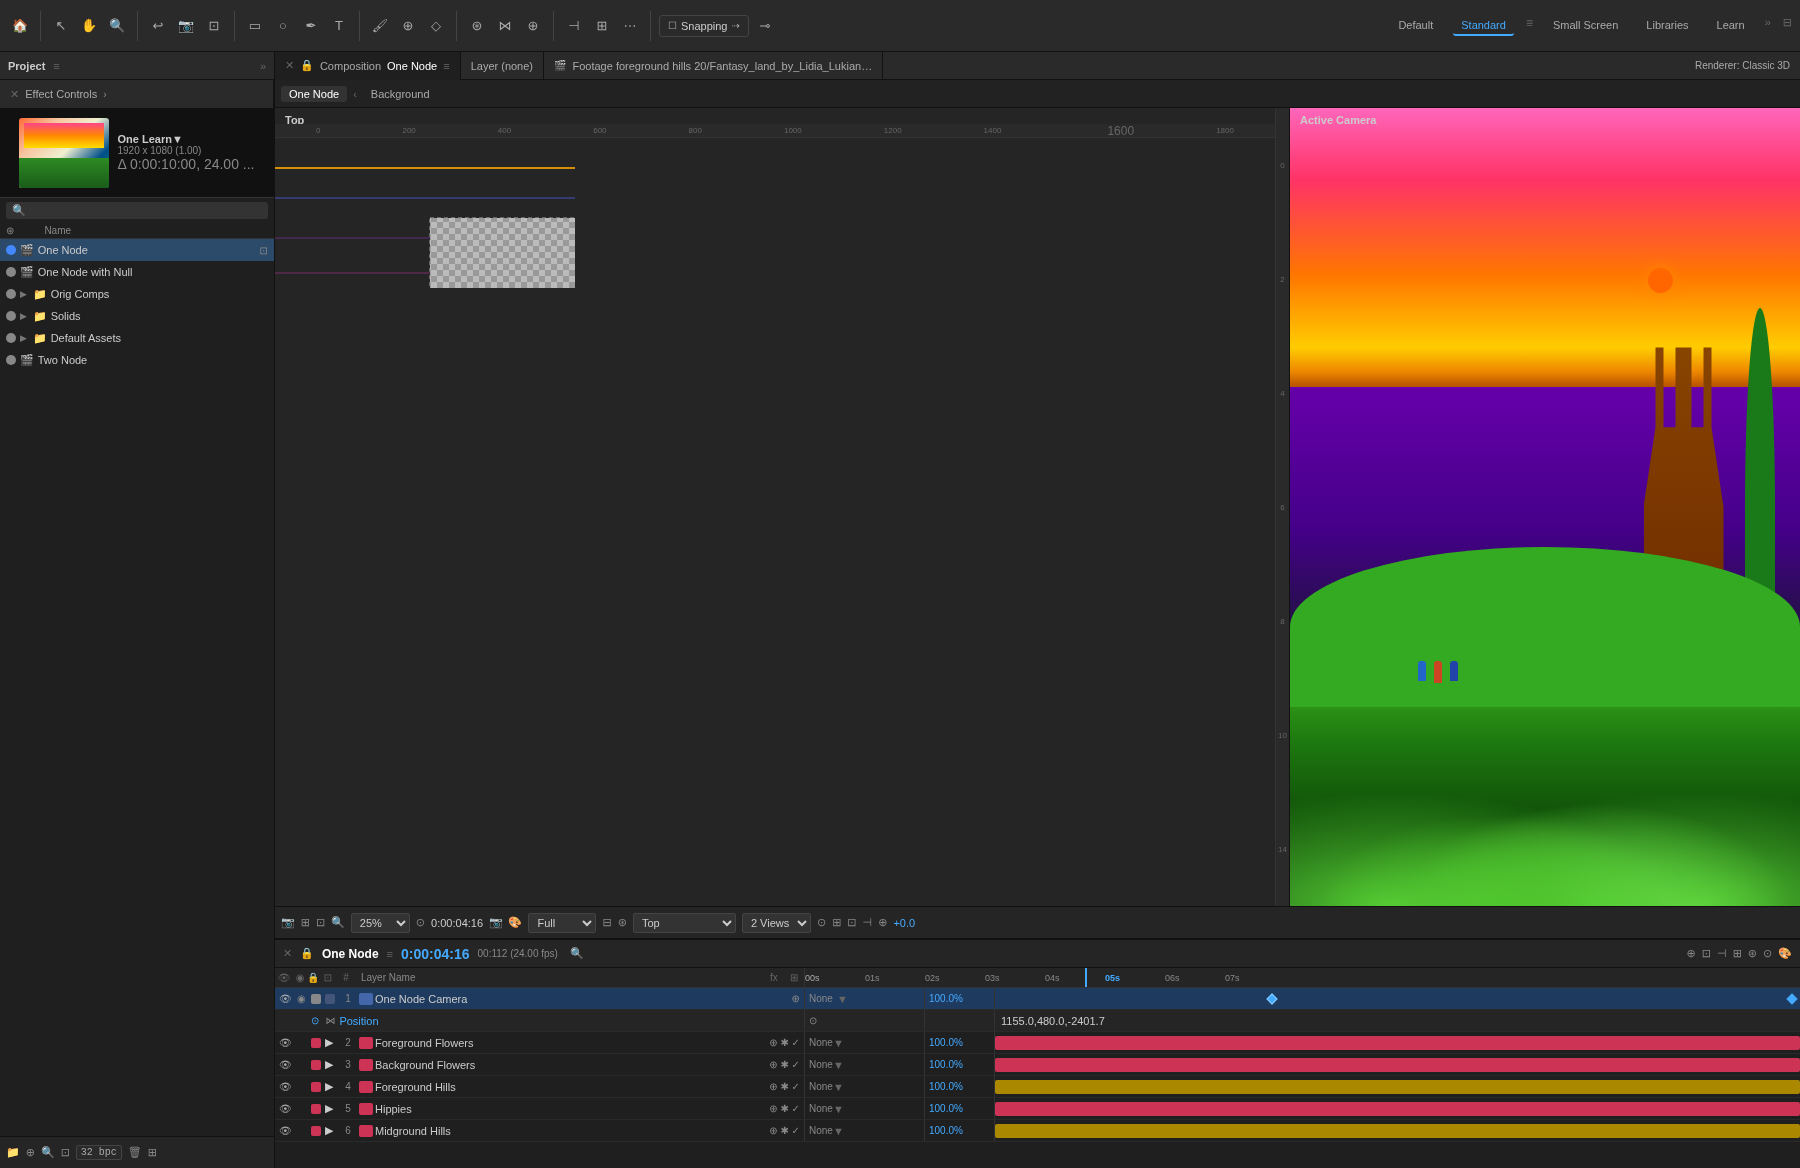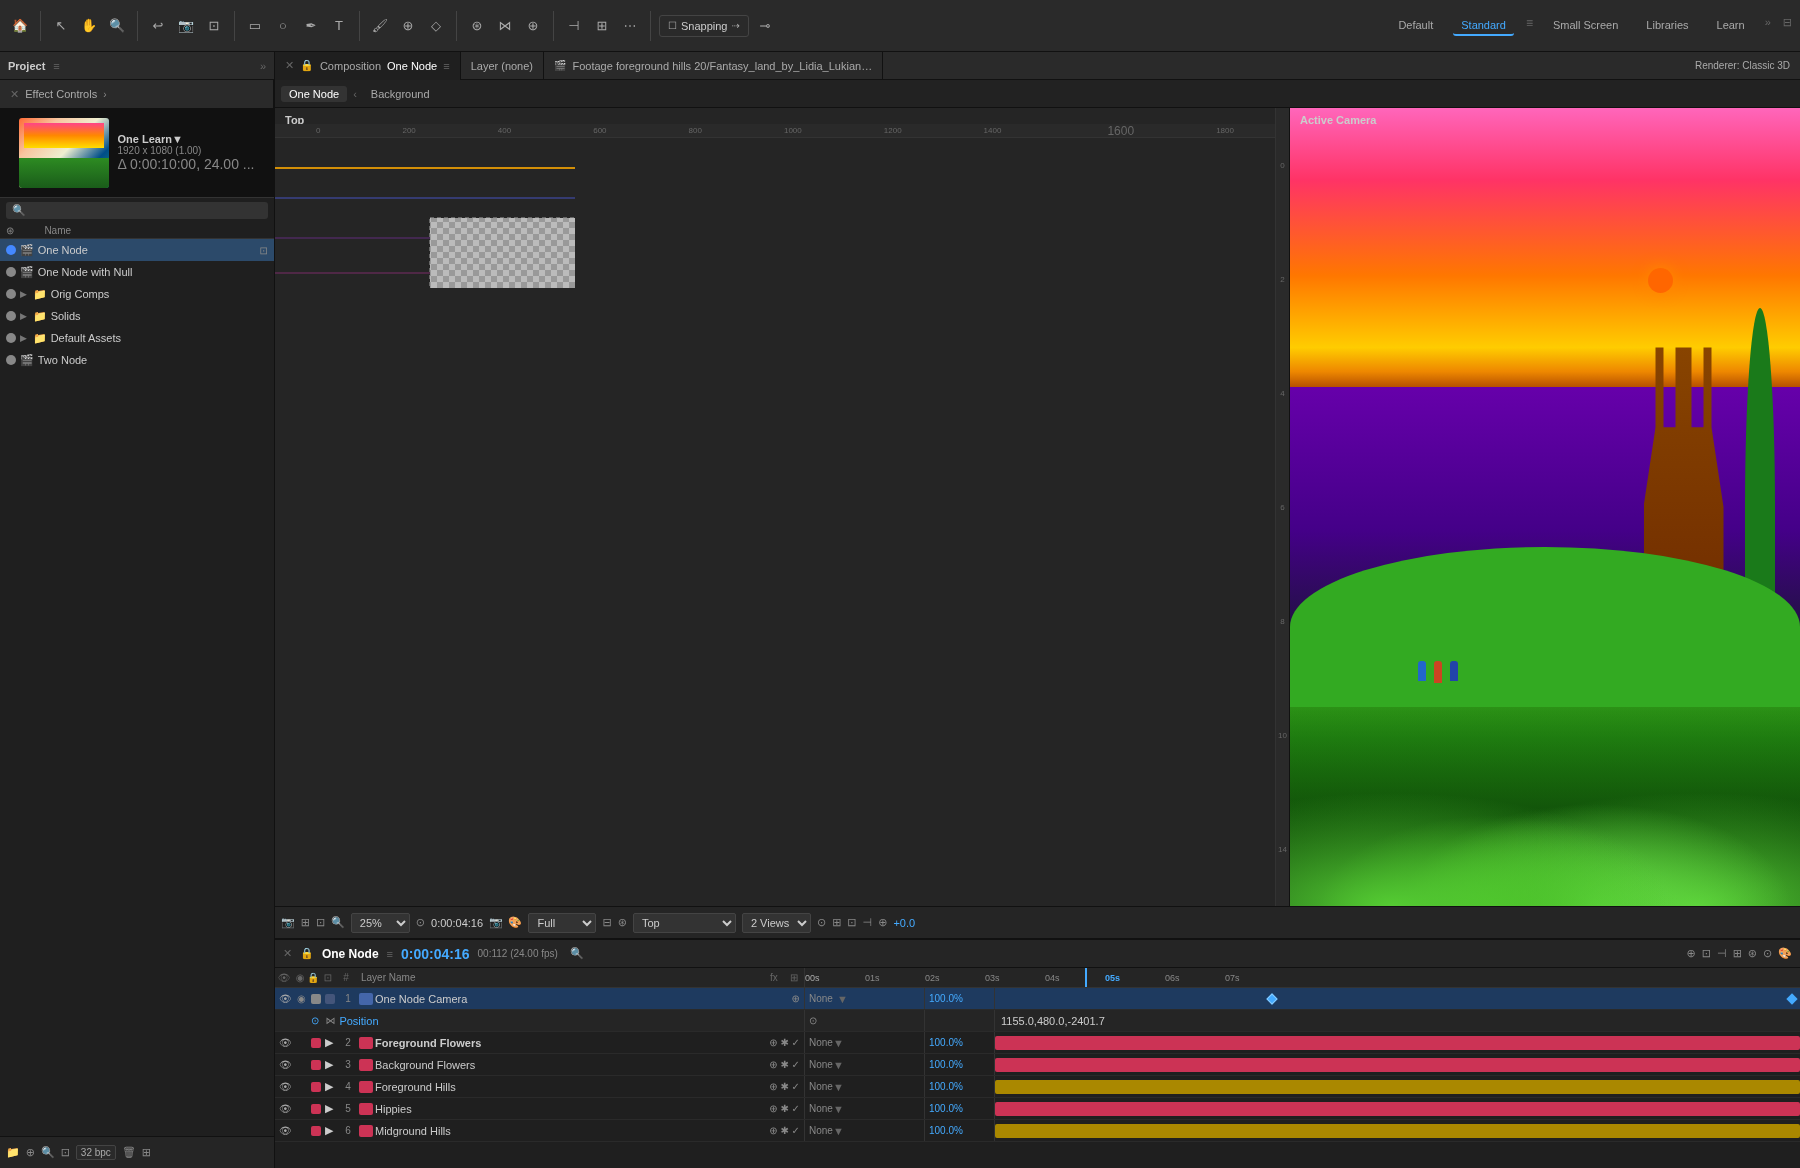--- a/index.html
+++ b/index.html
@@ -233,20 +233,21 @@
     }
 
     
     .bpc-badge {
       background: #2a2a2a;
       border: 1px solid #444;
       padding: 1px 4px;
       font-size: 10px;
       color: #aaa;
       border-radius: 2px;
+      font-family: Liberation Mono, monospace;
     }
 
     .tab-nav {
       display: flex; align-items: center;
       padding: 0 6px;
       gap: 6px;
       height: 28px;
       background: #222;
       border-bottom: 1px solid #111;
     }
@@ -667,21 +668,21 @@
         <div style="display:flex;height:22px;border-bottom:1px solid #2a2a2a;">
           <div style="width:530px;flex-shrink:0;display:flex;align-items:center;padding:0 4px;gap:2px;border-right:1px solid #333;">
             <span style="width:16px;color:#aaa;font-size:10px;">👁</span>
             <span style="width:12px;color:#888;font-size:10px;"></span>
             <span style="width:12px;">
                 <div style="width:10px;height:10px;background:#cc3355;border-radius:2px;"></div>
               </span>
             <span style="width:12px;">▶</span>
             <span style="width:18px;color:#888;font-size:10px;text-align:center;">2</span>
             <div style="width:14px;height:12px;background:#cc3355;border-radius:2px;"></div>
-            <span style="color:#ccc;font-size:11px;flex:1;font-weight:bold;">Foreground Flowers</span>
+            <span style="color:#ccc;font-size:11px;flex:1;">Foreground Flowers</span>
             <span style="color:#888;font-size:10px;">⊕ ✱ ✓</span>
           </div>
           <div style="width:120px;flex-shrink:0;display:flex;align-items:center;padding:0 4px;border-right:1px solid #333;">
             <span style="color:#888;font-size:10px;">None</span>
             <span style="color:#666;">▼</span>
           </div>
           <div style="width:70px;flex-shrink:0;border-right:1px solid #333;display:flex;align-items:center;padding:0 4px;">
             <span style="color:#4af;font-size:10px;">100.0%</span>
           </div>
           <div style="flex:1;position:relative;height:22px;">

